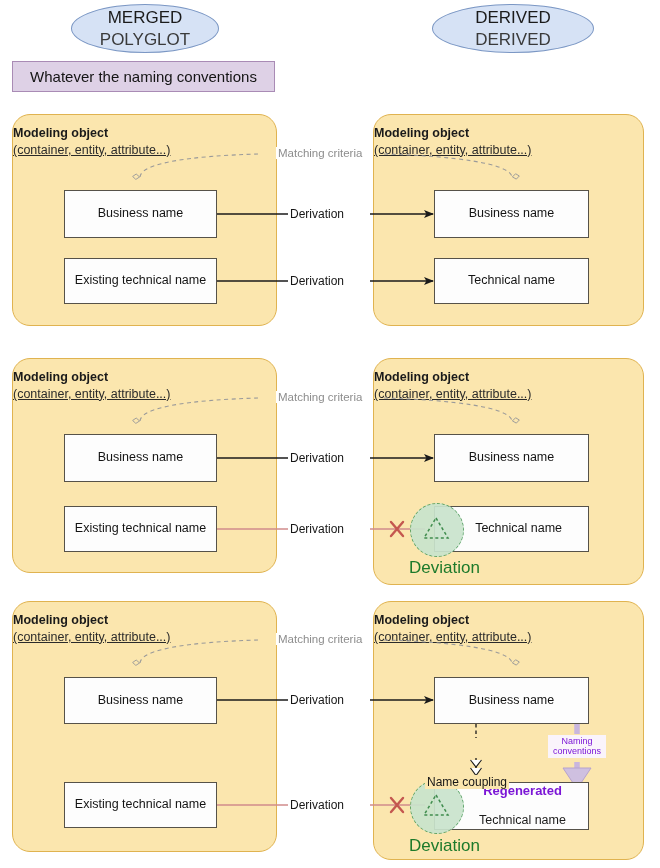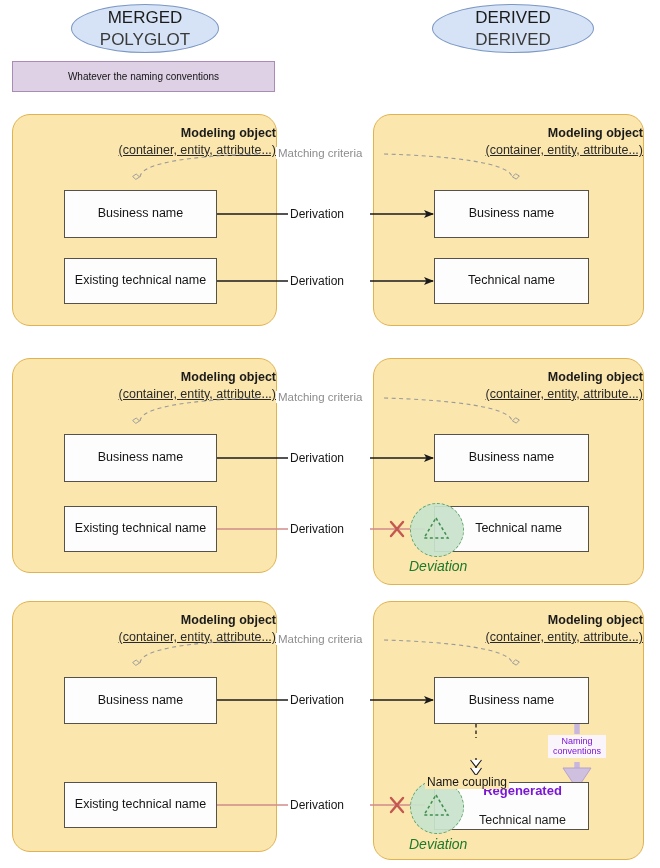--- a/index.html
+++ b/index.html
@@ -35,36 +35,36 @@
   #ellipse-original { left: 432px; top: 4px;  width: 160px; height: 47px; }
 
   
   #note-naming {
     position: absolute;
     left: 12px; top: 61px;
     width: 261px; height: 29px;
     background: #ded1e6;
     border: 1px solid #a98bb5;
     display: flex; align-items: center; justify-content: center;
-    font-size: 10px;
+    font-size: 15px;
     color: #141414;
   }
 
   
   .panel {
     position: absolute;
     background: #fbe6ae;
     border: 1.4px solid #e0b350;
     border-radius: 18px;
     box-sizing: border-box;
   }
   .panel-title {
     position: absolute;
     left: 0; right: 0; top: 10px;
-    text-align: right;
+    text-align: left;
     font-size: 12.5px;
     color: #1a1a1a;
     line-height: 1.35;
     font-weight: bold;
   }
   .panel-title .sub { font-weight: normal; color: #2a2a2a; text-decoration: underline; }
 
   
   .nbox {
     position: absolute;
@@ -123,22 +123,21 @@
     border: 1.6px dashed #4e9b5b;
     z-index: 5;
     opacity: .92;
   }
   .dev-tri {
     position: absolute;
     z-index: 6;
   }
   .dev-label {
     position: absolute;
-    font-size: 14px;
-    font-style: italic;
+    font-size: 17px;
     color: #1d7a2b;
     z-index: 6;
   }
 
   svg.layer {
     position: absolute;
     left: 0; top: 0;
     width: 660px; height: 868px;
     overflow: visible;
     pointer-events: none;

